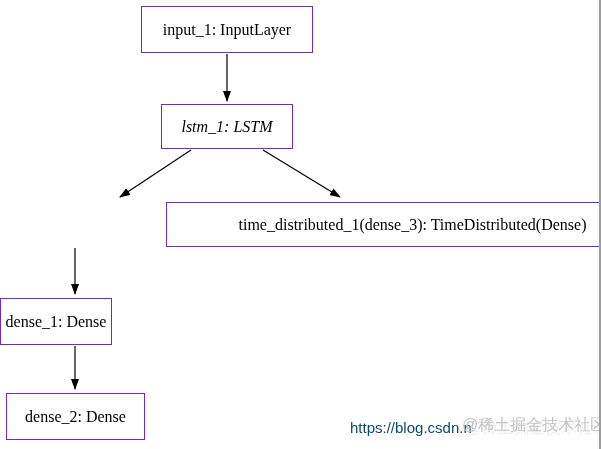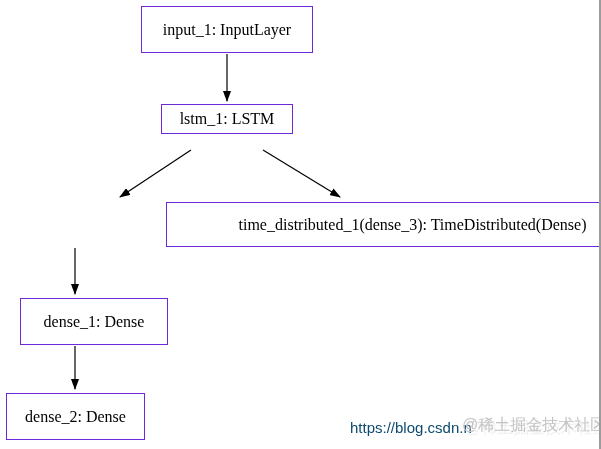--- a/index.html
+++ b/index.html
@@ -29,24 +29,24 @@
     border: 1px solid #6d28d9;
     background: #ffffff;
     display: flex;
     align-items: center;
     justify-content: center;
     font-size: 16px;
     color: #000000;
     white-space: nowrap;
   }
   #n-input-1  { left: 141px; top:   6px; width: 172px; height: 47px; }
-  #n-lstm-1   { left: 161px; top: 104px; width: 132px; height: 30px; }
+  #n-lstm-1   { left: 161px; top: 104px; width: 132px; height: 45px; font-style: italic; }
   #n-lstm-2   { left:   8px; top: 202px; width: 133px; height: 45px; }
   #n-td-1     { left: 166px; top: 202px; width: 493px; height: 45px; }
-  #n-dense-1  { left:   20px; top: 298px; width: 148px; height: 47px; }
+  #n-dense-1  { left:   0; top: 298px; width: 112px; height: 47px; }
   #n-dense-2  { left:   6px; top: 393px; width: 139px; height: 47px; }
   .edges-layer {
     position: absolute;
     left: 0;
     top: 0;
     width: 601px;
     height: 449px;
     pointer-events: none;
   }
   .edges-layer line {

